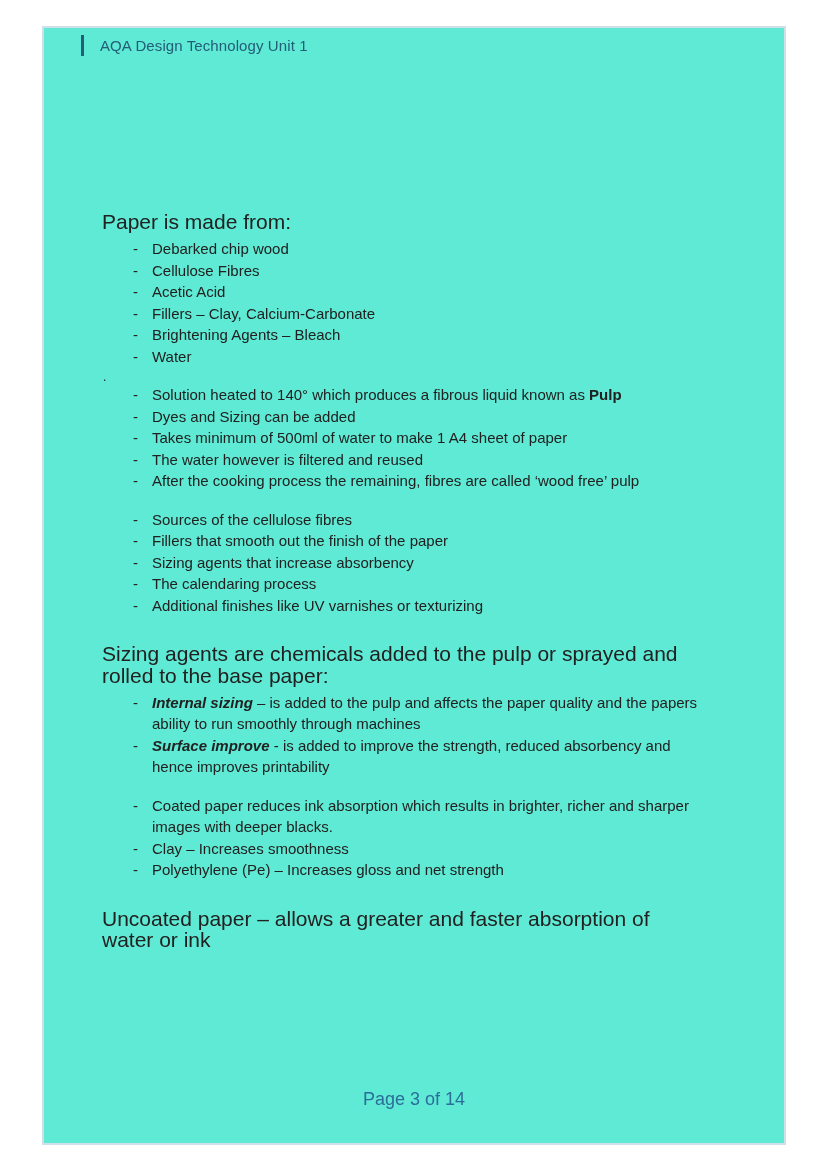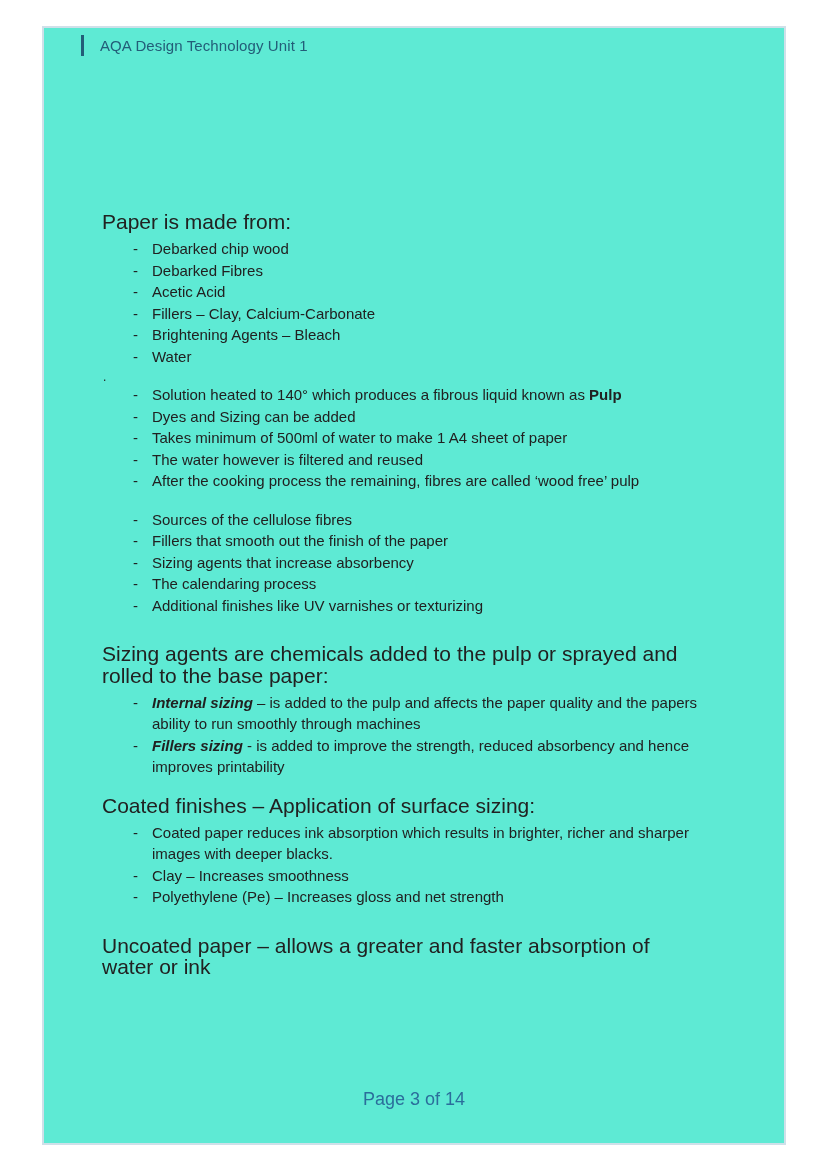--- a/index.html
+++ b/index.html
@@ -113,21 +113,21 @@
   <div class="content">
       <section class="section">
         <p class="para"><span>Paper is made from:</span></p>
         <div class="bullets">
           <div class="bullet">
             <span class="dash">-</span>
             <span class="btext"><span>Debarked chip wood</span></span>
           </div>
           <div class="bullet">
             <span class="dash">-</span>
-            <span class="btext"><span>Debarked Fibres</span></span>
+            <span class="btext"><span>Cellulose Fibres</span></span>
           </div>
           <div class="bullet">
             <span class="dash">-</span>
             <span class="btext"><span>Acetic Acid</span></span>
           </div>
           <div class="bullet">
             <span class="dash">-</span>
             <span class="btext"><span>Fillers – Clay, Calcium-Carbonate</span></span>
           </div>
           <div class="bullet">
@@ -191,26 +191,25 @@
       </section>
       <section class="section extra-gap">
         <p class="para"><span>Sizing agents are chemicals added to the pulp or sprayed and rolled to the base paper:</span></p>
         <div class="bullets">
           <div class="bullet">
             <span class="dash">-</span>
             <span class="btext"><span class="r-bi">Internal sizing</span><span> – is added to the pulp and affects the paper quality and the papers ability to run smoothly through machines</span></span>
           </div>
           <div class="bullet">
             <span class="dash">-</span>
-            <span class="btext"><span class="r-bi">Fillers sizing</span><span> - is added to improve the strength, reduced absorbency and hence improves printability</span></span>
-          </div>
-        </div>
-      </section>
-      <section class="section">
-        <p class="para"><span>Coated finishes – Application of surface sizing:</span></p>
+            <span class="btext"><span class="r-bi">Surface improve</span><span> - is added to improve the strength, reduced absorbency and hence improves printability</span></span>
+          </div>
+        </div>
+      </section>
+      <section class="section">
         <div class="bullets">
           <div class="bullet">
             <span class="dash">-</span>
             <span class="btext"><span>Coated paper reduces ink absorption which results in brighter, richer and sharper images with deeper blacks.</span></span>
           </div>
           <div class="bullet">
             <span class="dash">-</span>
             <span class="btext"><span>Clay – Increases smoothness</span></span>
           </div>
           <div class="bullet">

